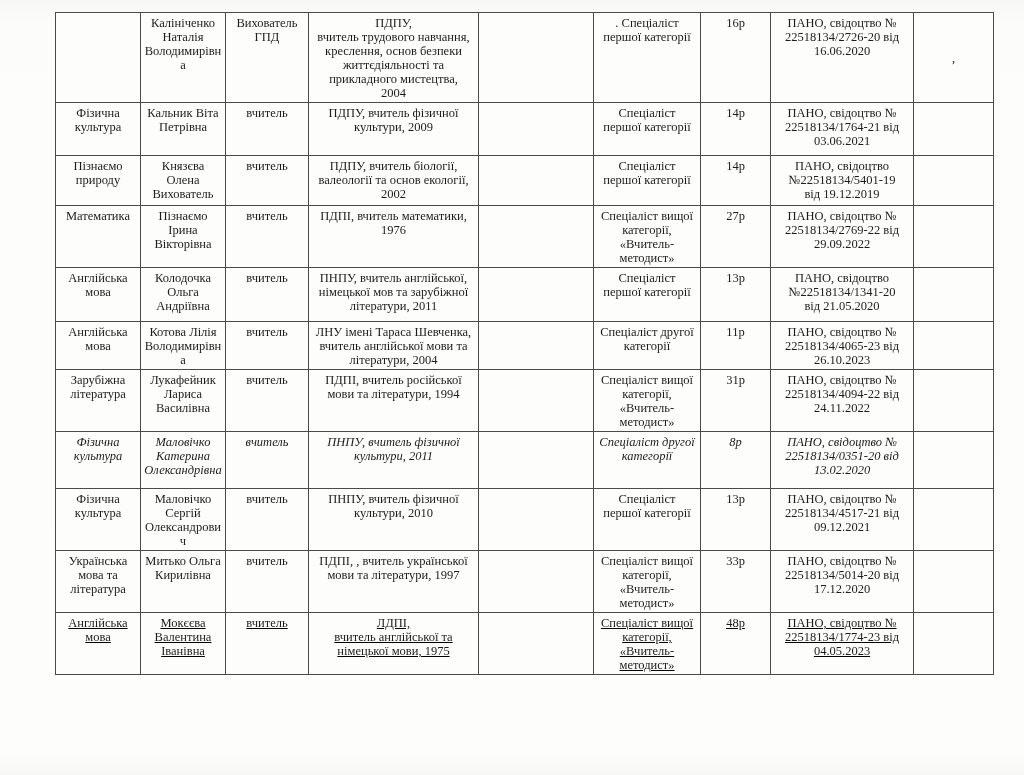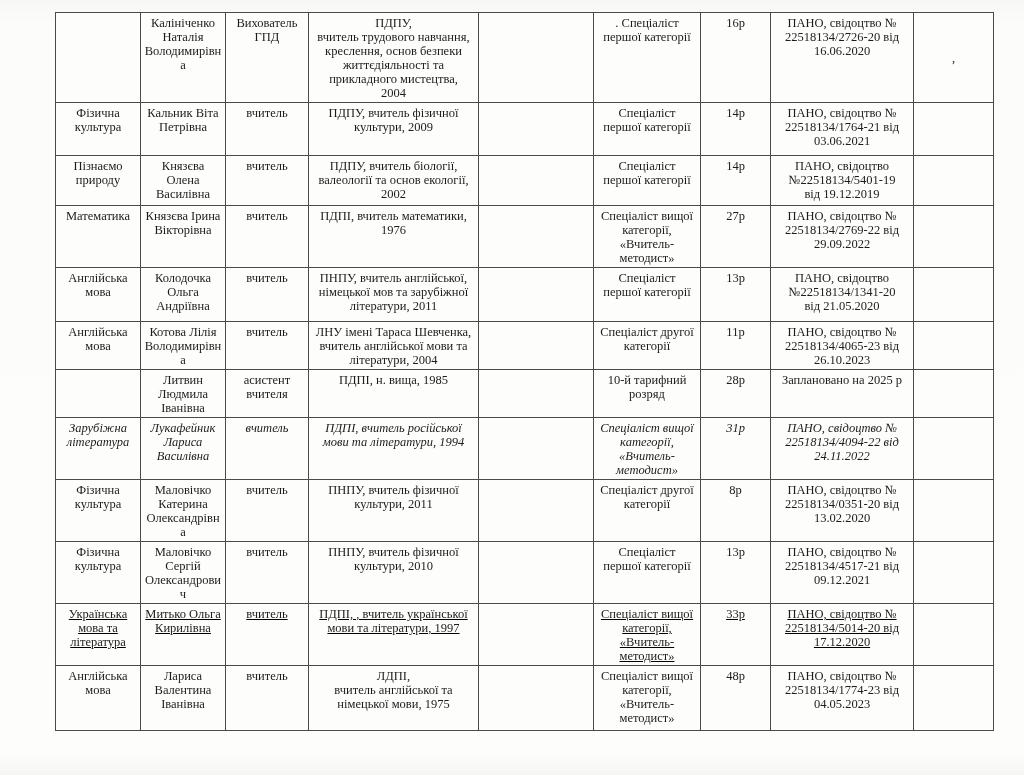--- a/index.html
+++ b/index.html
@@ -113,37 +113,37 @@
           <td class="col-category">Спеціаліст
 першої категорії</td>
           <td class="col-experience">14р</td>
           <td class="col-certificate">ПАНО, свідоцтво №
 22518134/1764-21 від
 03.06.2021</td>
           <td class="col-extra"></td>
         </tr>
         <tr>
           <td class="col-subject">Пізнаємо природу</td>
-          <td class="col-name">Князєва Олена Василівна</td>
+          <td class="col-name">Князєва Олена Вихователь</td>
           <td class="col-position">вчитель</td>
           <td class="col-education">ПДПУ, вчитель біології,
 валеології та основ екології,
 2002</td>
           <td class="col-blank"></td>
           <td class="col-category">Спеціаліст
 першої категорії</td>
           <td class="col-experience">14р</td>
           <td class="col-certificate">ПАНО, свідоцтво
 №22518134/5401-19
 від 19.12.2019</td>
           <td class="col-extra"></td>
         </tr>
         <tr>
           <td class="col-subject">Математика</td>
-          <td class="col-name">Князєва Ірина Вікторівна</td>
+          <td class="col-name">Пізнаємо Ірина Вікторівна</td>
           <td class="col-position">вчитель</td>
           <td class="col-education">ПДПІ, вчитель математики,
 1976</td>
           <td class="col-blank"></td>
           <td class="col-category">Спеціаліст вищої
 категорії,
 «Вчитель-
 методист»</td>
           <td class="col-experience">27р</td>
           <td class="col-certificate">ПАНО, свідоцтво №
@@ -177,32 +177,20 @@
           <td class="col-blank"></td>
           <td class="col-category">Спеціаліст другої
 категорії</td>
           <td class="col-experience">11р</td>
           <td class="col-certificate">ПАНО, свідоцтво №
 22518134/4065-23 від
 26.10.2023</td>
           <td class="col-extra"></td>
         </tr>
         <tr>
-          <td class="col-subject"></td>
-          <td class="col-name">Литвин Людмила Іванівна</td>
-          <td class="col-position">асистент вчителя</td>
-          <td class="col-education">ПДПІ, н. вища, 1985</td>
-          <td class="col-blank"></td>
-          <td class="col-category">10-й тарифний
-розряд</td>
-          <td class="col-experience">28р</td>
-          <td class="col-certificate">Заплановано на 2025 р</td>
-          <td class="col-extra"></td>
-        </tr>
-        <tr>
           <td class="col-subject">Зарубіжна література</td>
           <td class="col-name">Лукафейник Лариса Василівна</td>
           <td class="col-position">вчитель</td>
           <td class="col-education">ПДПІ, вчитель російської
 мови та літератури, 1994</td>
           <td class="col-blank"></td>
           <td class="col-category">Спеціаліст вищої
 категорії,
 «Вчитель-
 методист»</td>
@@ -254,21 +242,21 @@
 «Вчитель-
 методист»</td>
           <td class="col-experience">33р</td>
           <td class="col-certificate">ПАНО, свідоцтво №
 22518134/5014-20 від
 17.12.2020</td>
           <td class="col-extra"></td>
         </tr>
         <tr>
           <td class="col-subject">Англійська мова</td>
-          <td class="col-name">Лариса Валентина Іванівна</td>
+          <td class="col-name">Мокєєва Валентина Іванівна</td>
           <td class="col-position">вчитель</td>
           <td class="col-education">ЛДПІ,
 вчитель англійської та
 німецької мови, 1975</td>
           <td class="col-blank"></td>
           <td class="col-category">Спеціаліст вищої
 категорії,
 «Вчитель-
 методист»</td>
           <td class="col-experience">48р</td>

